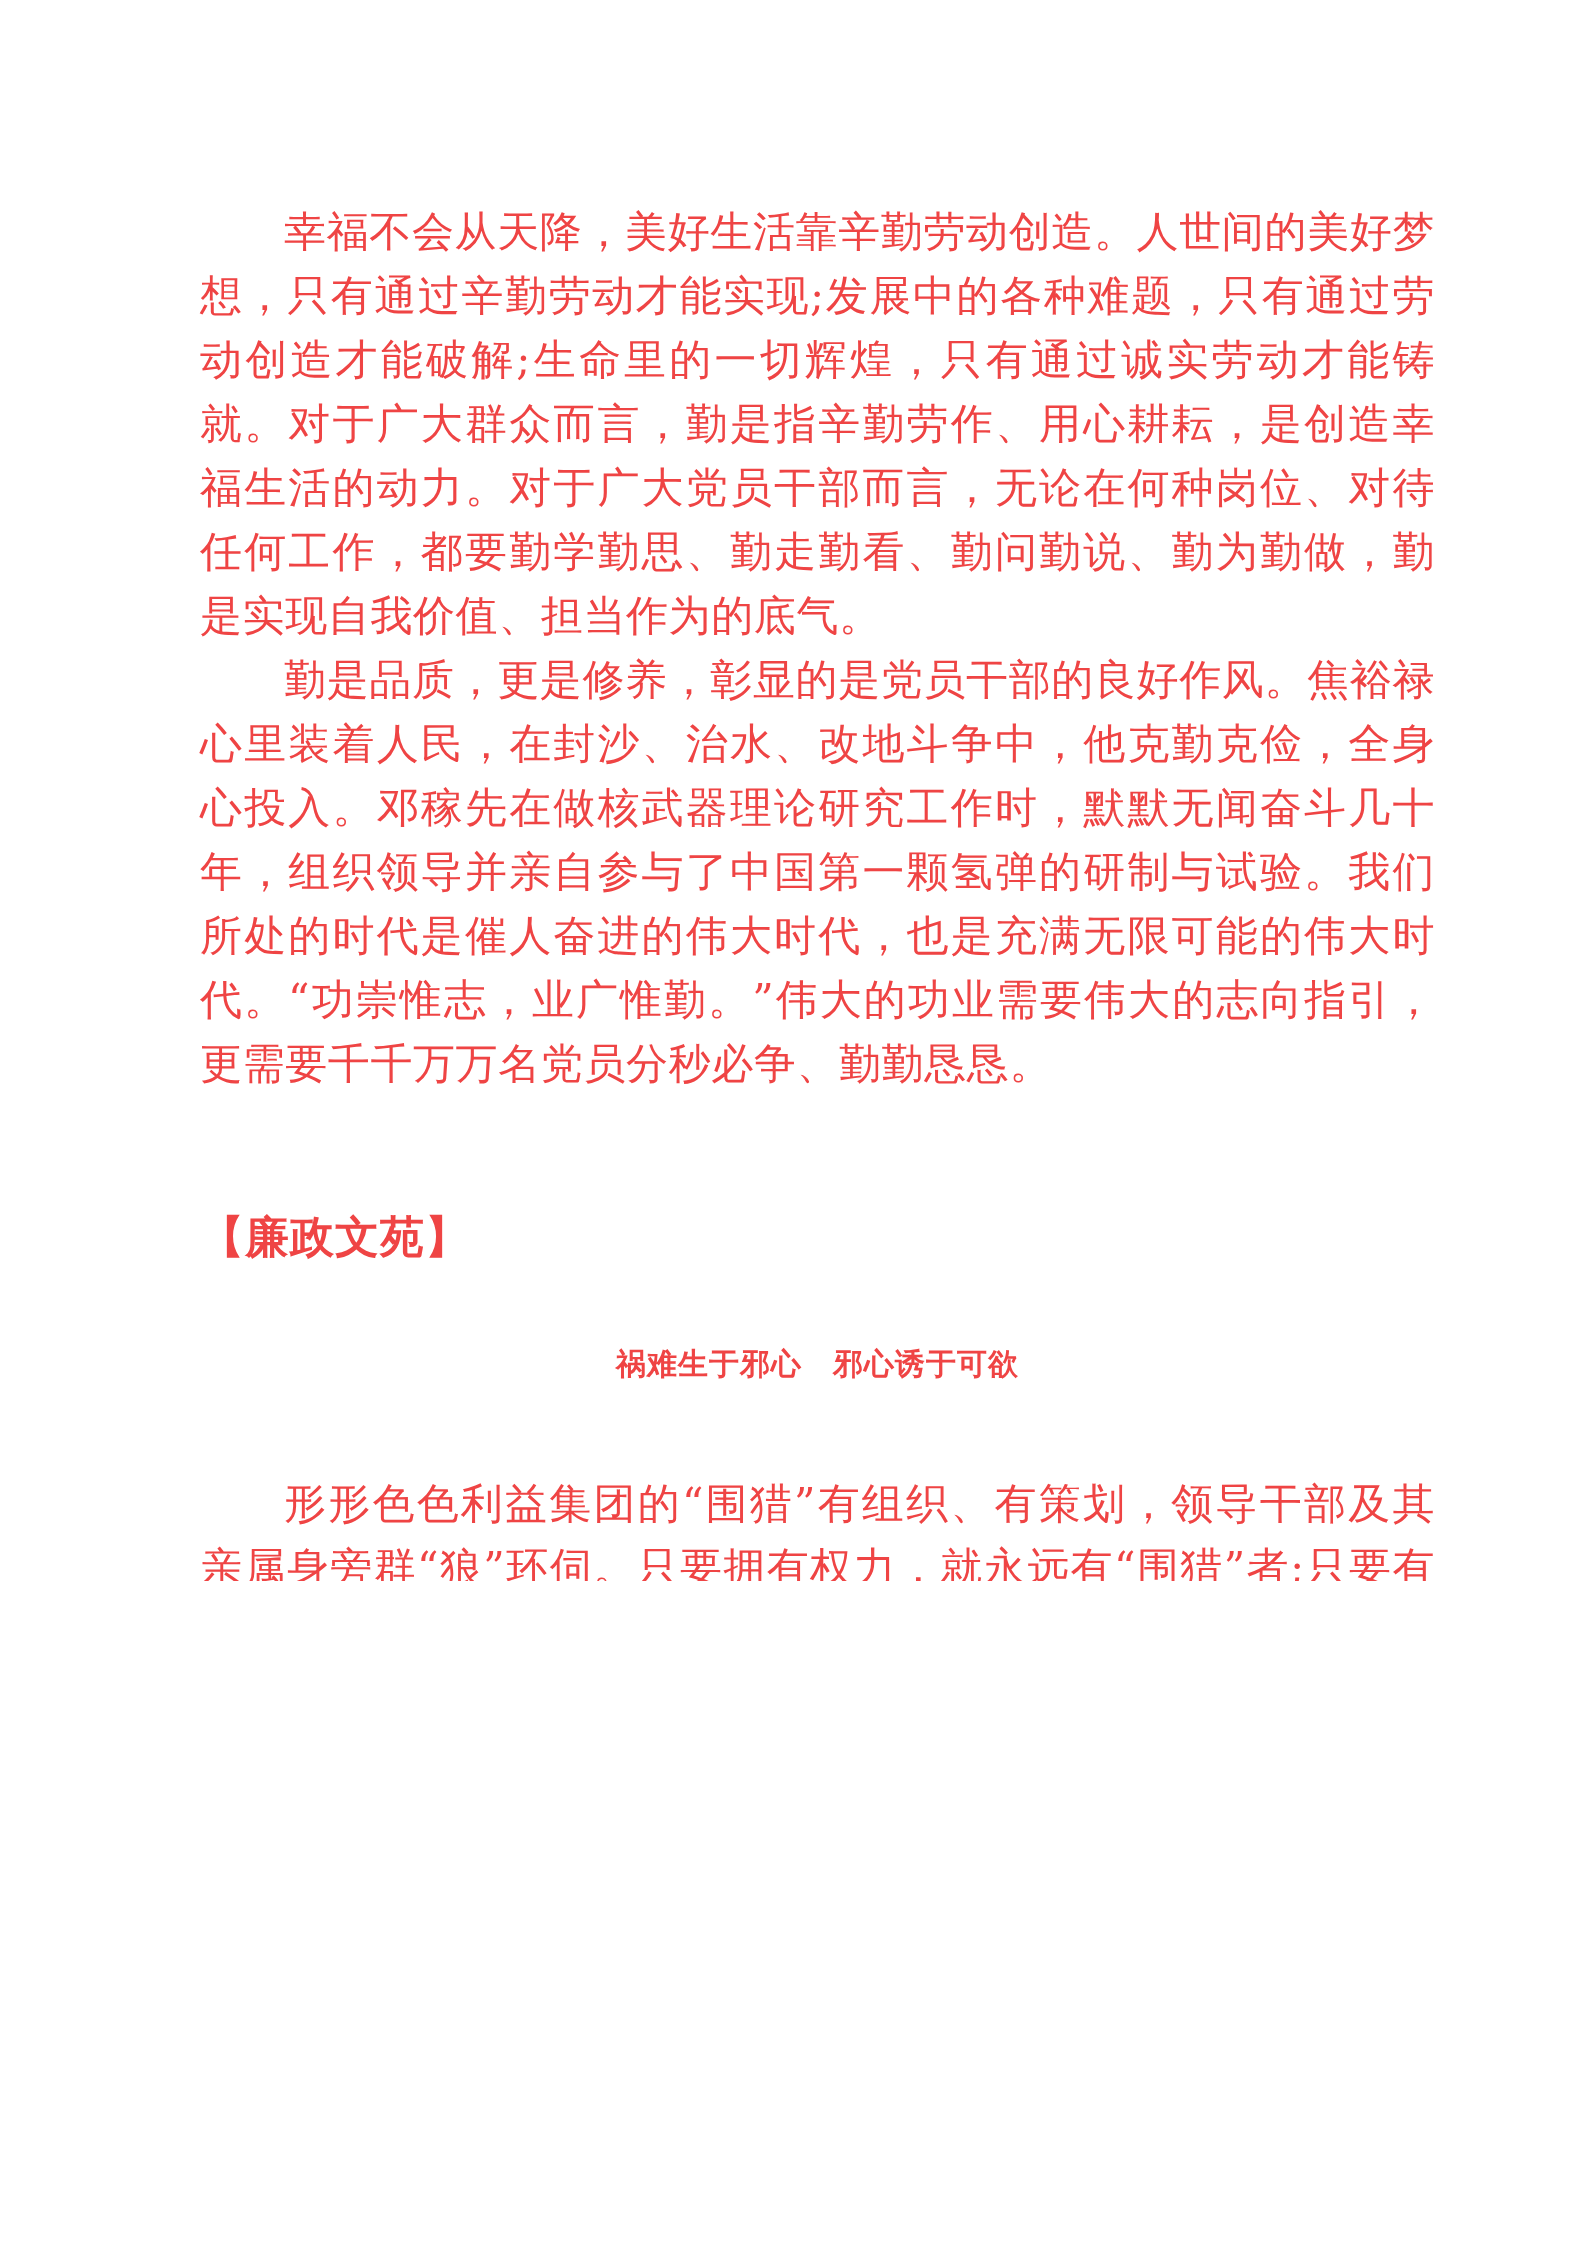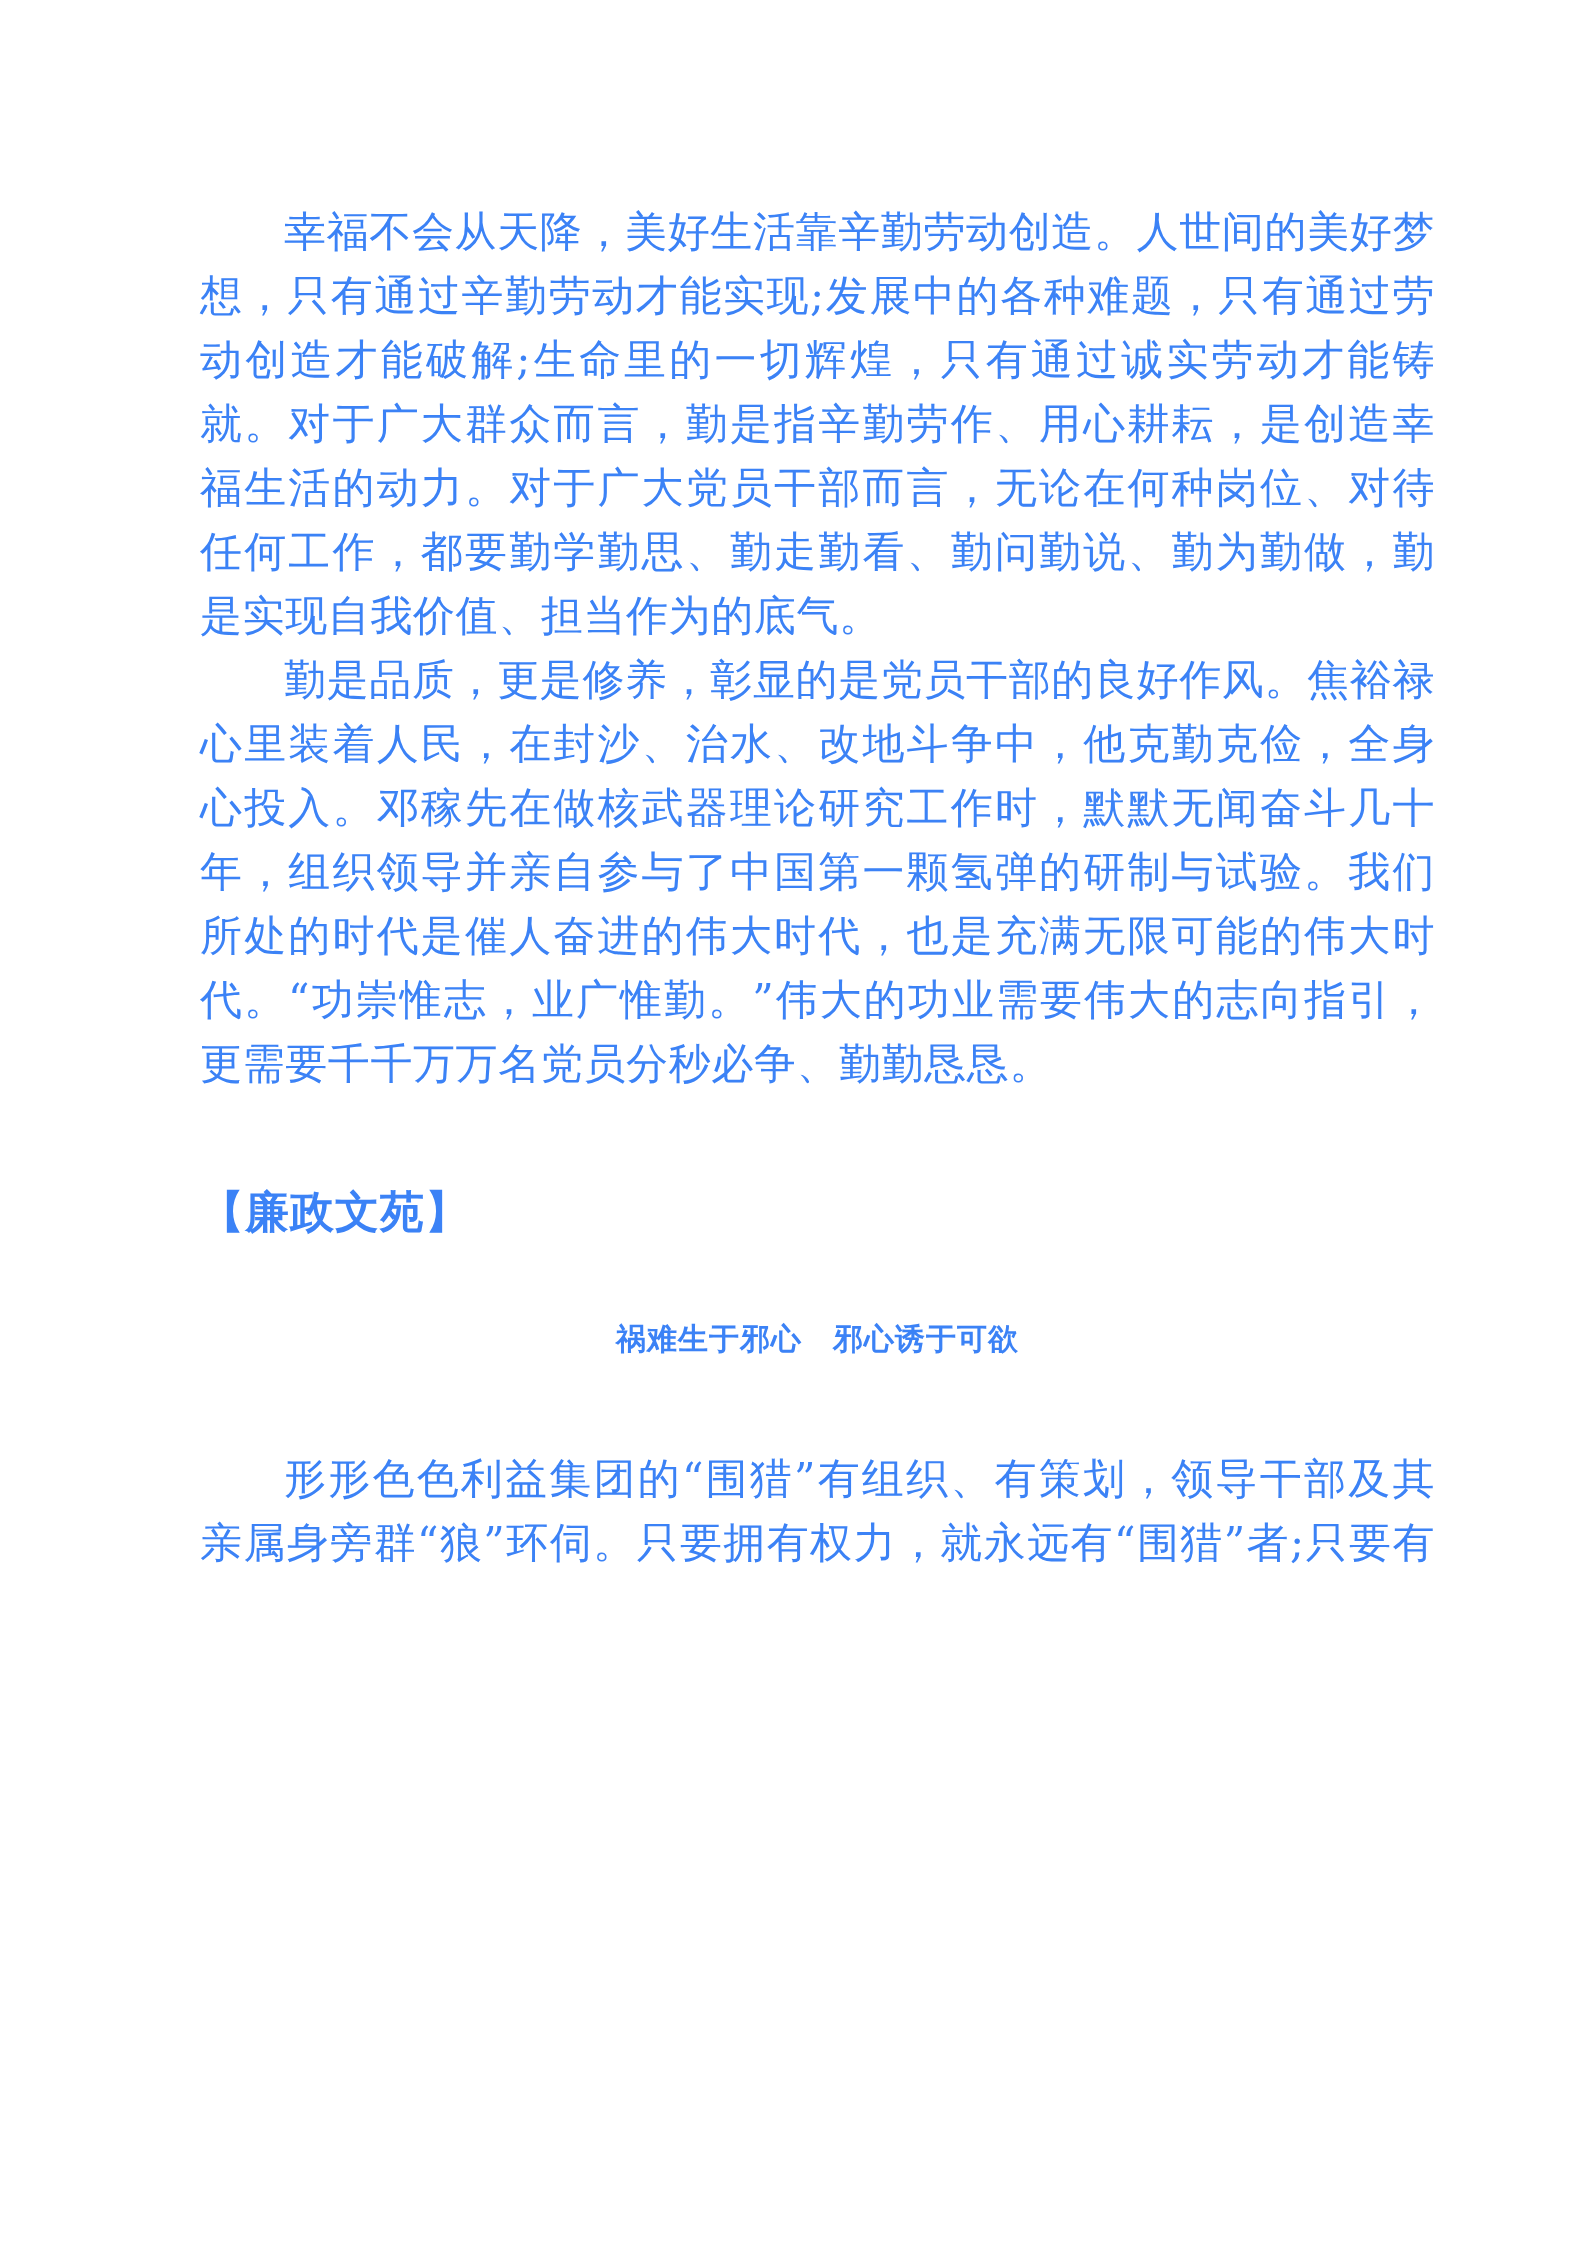--- a/index.html
+++ b/index.html
@@ -5,40 +5,40 @@
   html, body {
     margin: 0;
     padding: 0;
     background: #ffffff;
   }
   .page {
     position: relative;
     width: 1587px;
     height: 1581px;
     background: #ffffff;
-    color: #3b82f6;
+    color: #ef4444;
     font-family: "DejaVu Serif", "Liberation Serif", serif;
     overflow: hidden;
   }
   .content {
     padding-top: 200px;
     margin-left: 200px;
     margin-right: 152px; 
   }
   .body-par {
     margin: 0;
     font-size: 42px;
     line-height: 64px;
     text-align: justify;
     text-indent: 84px; 
     letter-spacing: 0.6px;
     word-break: break-all;
   }
   .section-header {
-    margin: 83px 0 0 0;
+    margin: 108px 0 0 0;
     font-size: 44px;
     line-height: 66px;
     font-weight: bold;
     letter-spacing: 1px;
   }
   .article-title {
     margin: 60px 0 0 0;
     font-size: 30px;
     line-height: 68px;
     font-weight: bold;

